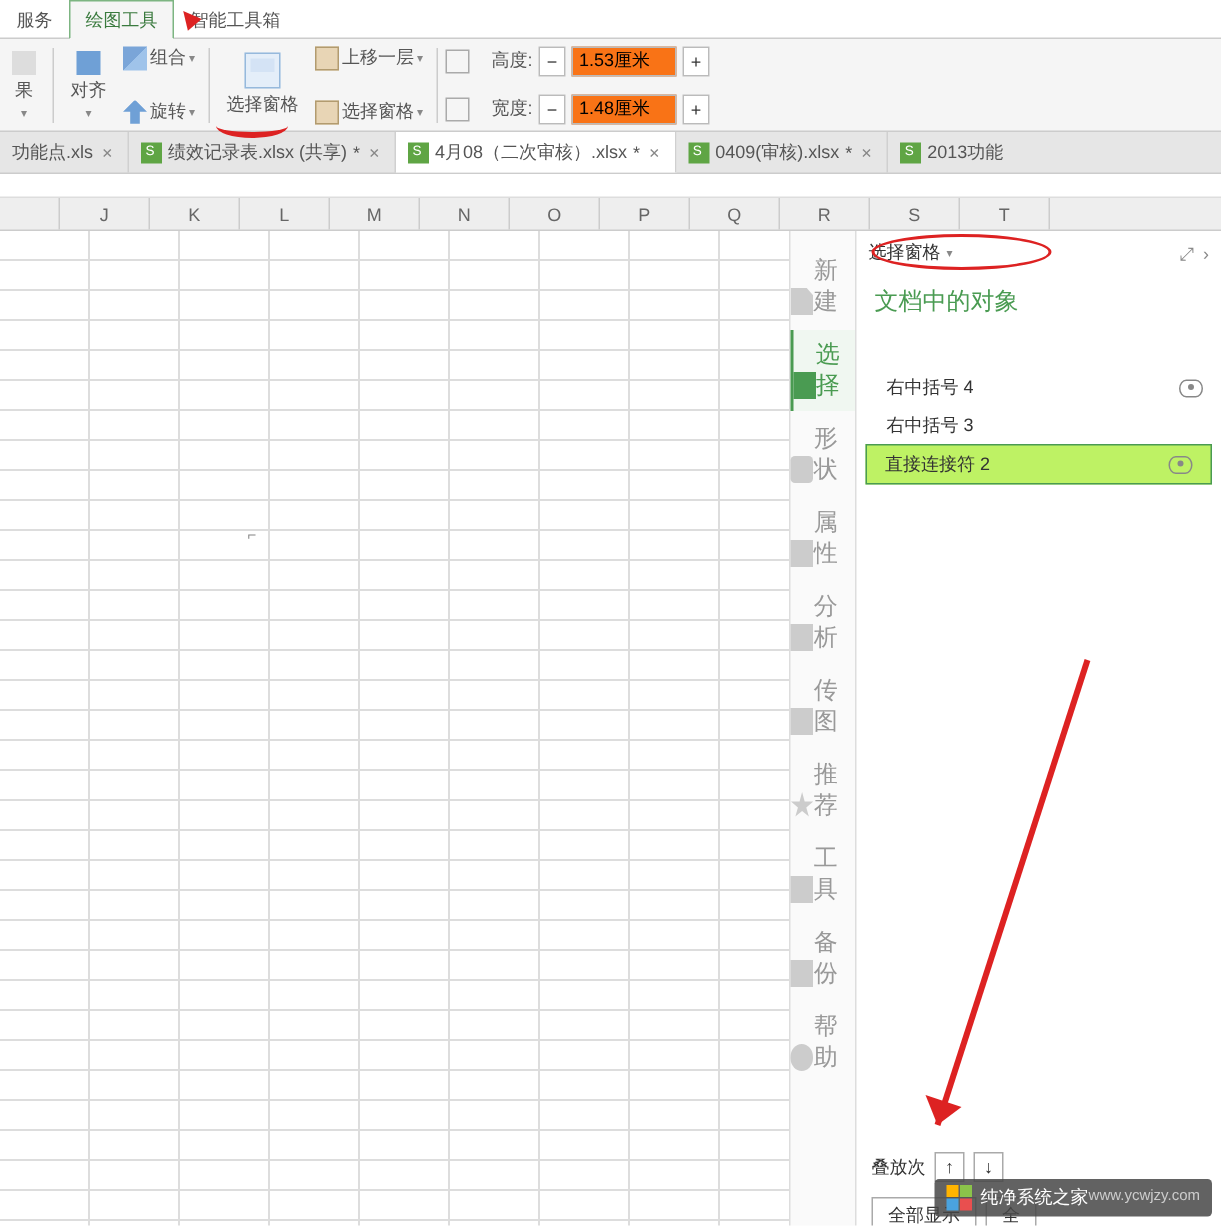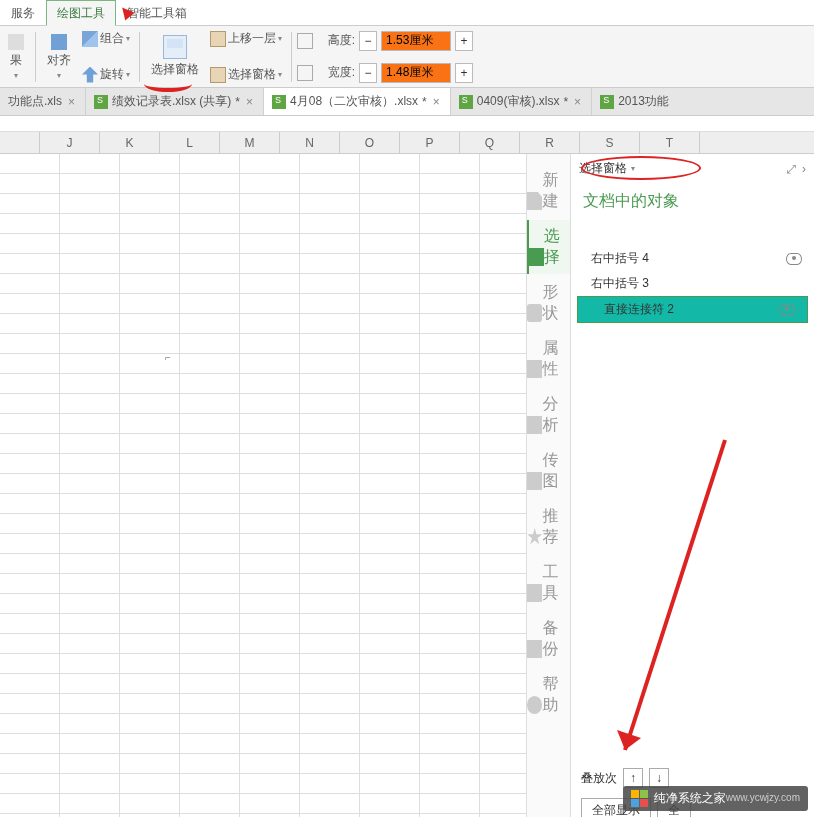--- a/index.html
+++ b/index.html
@@ -158,21 +158,21 @@
     .red-oval{
       position:absolute; left:10px; top:2px;
       width:120px;height:24px;
       border:2px solid #d22;border-radius:50%;
       pointer-events:none;
     }
     .pane-ctrl{display:flex;gap:6px;color:#888;}
     .pane-section-title{color:#4a9b52;font-size:16px;padding:8px 12px 6px;}
     .obj-list{display:flex;flex-direction:column;margin-top:28px;}
     .obj-item{display:flex;align-items:center;justify-content:space-between;padding:4px 12px 4px 20px;cursor:pointer;}
-    .obj-item.sel{background:#14b8a6;border:1px solid #4a9b52;margin:0 6px;padding-left:26px;}
+    .obj-item.sel{background:#bef264;border:1px solid #4a9b52;margin:0 6px;padding-left:12px;}
     .eye{width:16px;height:12px;border:1px solid #888;border-radius:60% 60% 60% 60%/100% 100% 100% 100%;position:relative;}
     .eye::after{content:'';position:absolute;left:5px;top:2px;width:4px;height:4px;background:#888;border-radius:50%;}
     .pane-footer{
       margin-top:auto;padding:10px;
       display:flex;flex-direction:column;gap:10px;
     }
     .stack-row{display:flex;align-items:center;gap:6px;}
     .sq-btn{width:20px;height:20px;border:1px solid #aaa;background:#fff;text-align:center;line-height:18px;cursor:pointer;}
     .show-row{display:flex;gap:6px;}
     .rect-btn{border:1px solid #aaa;background:#fff;padding:3px 10px;cursor:pointer;}

